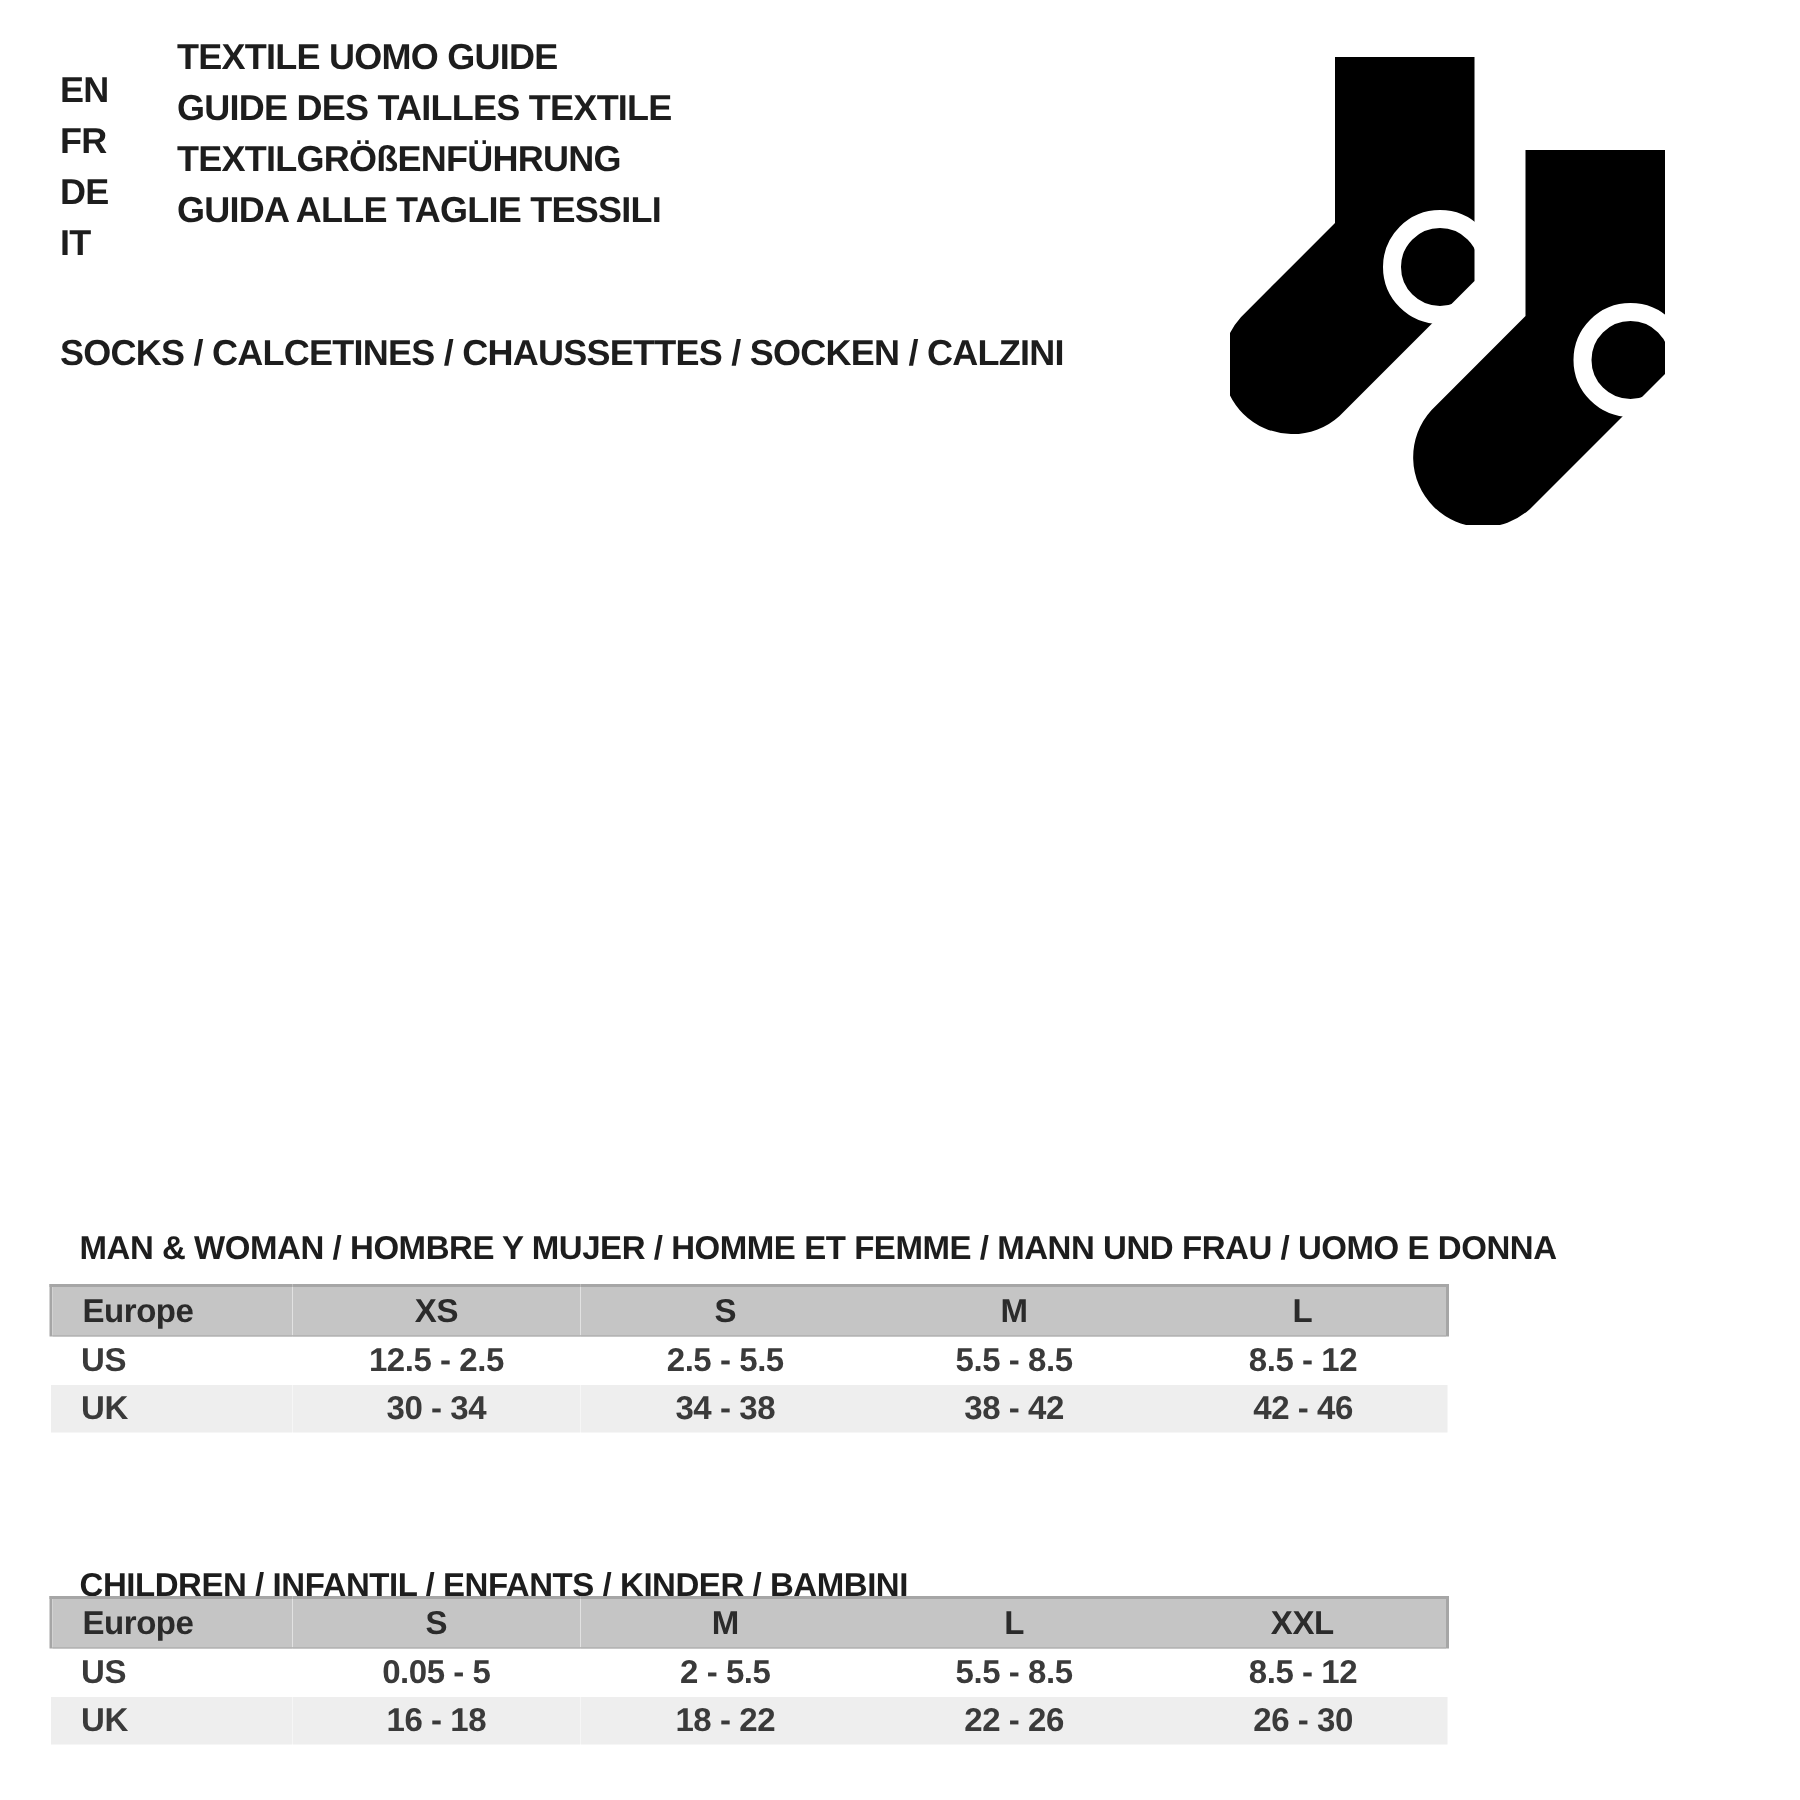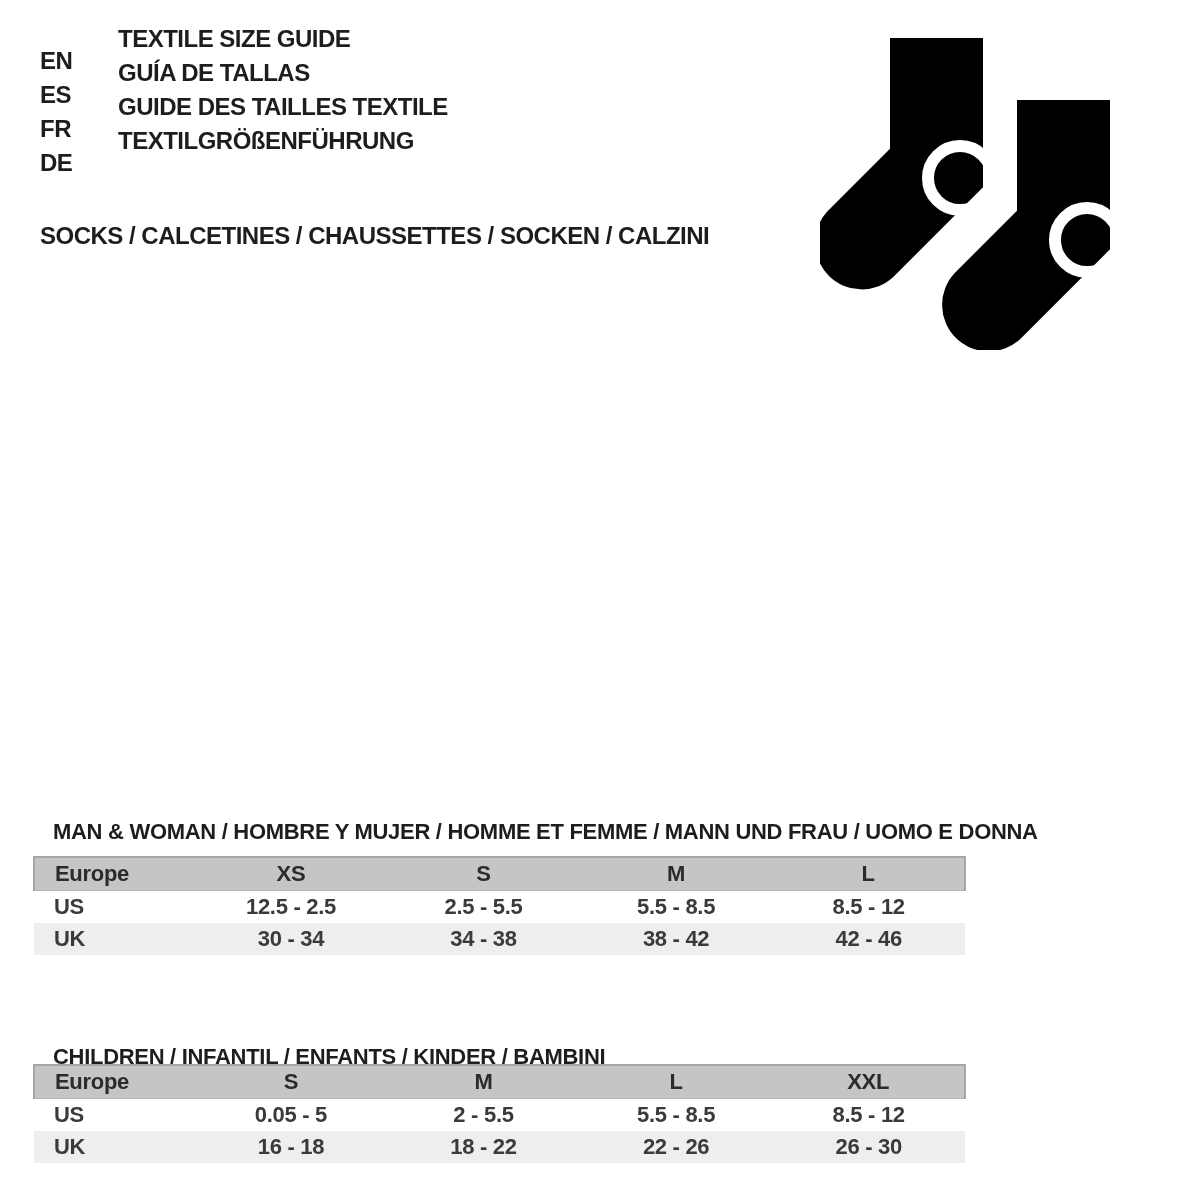--- a/index.html
+++ b/index.html
@@ -56,33 +56,33 @@
   .size-table thead th:first-child{border-left:2px solid var(--table-header-border);}
   .size-table thead th:last-child{border-right:2px solid var(--table-header-border);}
   .size-table tbody tr.row-alt{background:var(--table-alt-row-bg);margin-left:27px;}
 </style>
 </head>
 <body>
 
 <div class="lang-block">
   <div class="lang-row">
     <span class="code">EN</span>
-    <span class="label">TEXTILE SIZE GUIDE</span>
-  </div>
-  <div class="lang-row">
-    <span class="code">ES</span>
-    <span class="label">GUÍA DE TALLAS</span>
+    <span class="label">TEXTILE UOMO GUIDE</span>
   </div>
   <div class="lang-row">
     <span class="code">FR</span>
     <span class="label">GUIDE DES TAILLES TEXTILE</span>
   </div>
   <div class="lang-row">
     <span class="code">DE</span>
     <span class="label">TEXTILGRÖßENFÜHRUNG</span>
+  </div>
+  <div class="lang-row">
+    <span class="code">IT</span>
+    <span class="label">GUIDA ALLE TAGLIE TESSILI</span>
   </div>
 </div>
 
 <div class="category-line">SOCKS / CALCETINES / CHAUSSETTES / SOCKEN / CALZINI</div>
 
 <svg class="socks-svg" width="320" height="320" viewBox="820 30 320 320" aria-hidden="true">
   <defs>
     <g id="sock-shape">
       <path d="M 0 0 H 93 V 149.3 L 3.01 239.25 A 46.55 46.55 0 0 1 -62.75 173.49 L 0 110.7 Z" fill="var(--icon-color)"></path>
       <circle cx="70" cy="140" r="32" fill="none" stroke="#ffffff" stroke-width="12"></circle>

